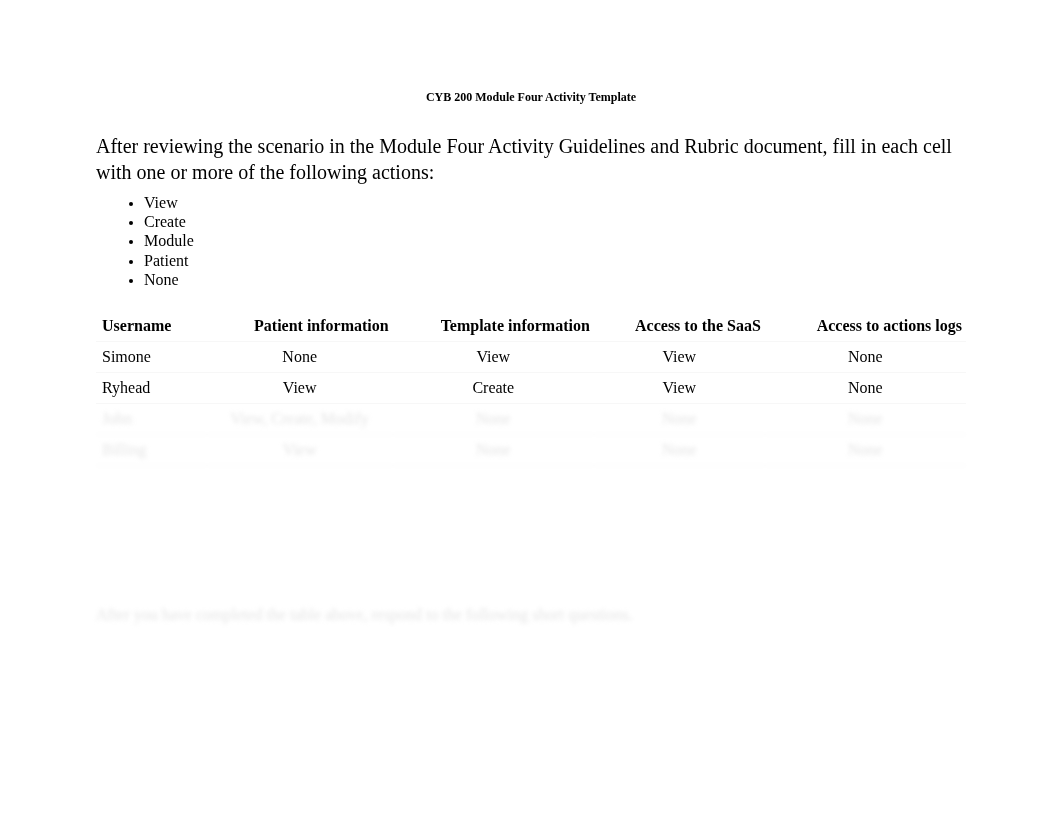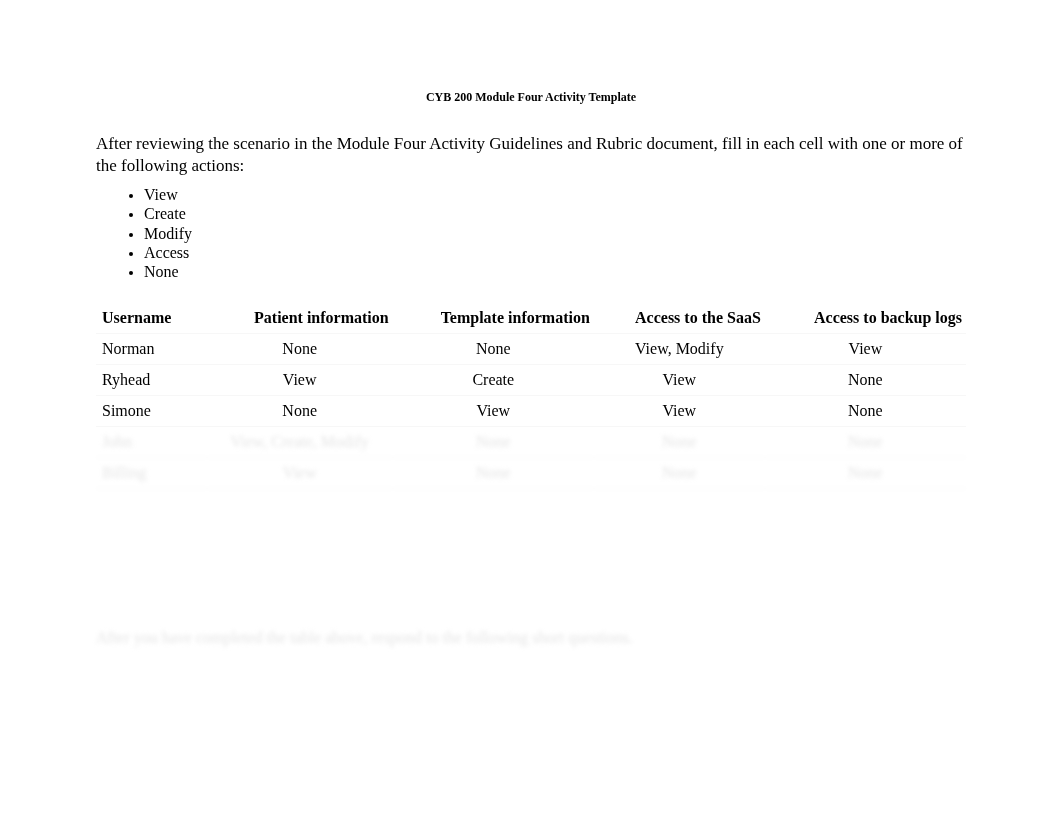--- a/index.html
+++ b/index.html
@@ -17,21 +17,21 @@
   .page {
     padding: 90px 96px 0 96px;
   }
   .title {
     text-align: center;
     font-weight: bold;
     font-size: 12px;
     margin-bottom: 28px;
   }
   .intro {
-    font-size: 17px;
+    font-size: 20px;
     line-height: 1.3;
     margin-bottom: 0;
   }
   ul.actions {
     list-style-type: disc;
     margin: 8px 0 22px 0;
     padding-left: 48px;
   }
   ul.actions li {
     font-size: 16px;
@@ -93,61 +93,54 @@
 </style>
 </head>
 <body>
 
 <div class="page">
   <div class="title">CYB 200 Module Four Activity Template</div>
   <div class="intro">After reviewing the scenario in the Module Four Activity Guidelines and Rubric document, fill in each cell with one or more of the following actions:</div>
   <ul class="actions">
     <li>View</li>
     <li>Create</li>
-    <li>Modify</li>
-    <li>Access</li>
+    <li>Module</li>
+    <li>Patient</li>
     <li>None</li>
   </ul>
 
   <table class="grid">
     <colgroup>
       <col class="col-user">
         <col class="col-pat">
         <col class="col-emp">
         <col class="col-saas">
         <col class="col-back">
     </colgroup>
     <thead>
       <tr>
         <th>Username</th>
         <th>Patient information</th>
         <th>Template information</th>
         <th>Access to the SaaS</th>
-        <th>Access to backup logs</th>
+        <th>Access to actions logs</th>
       </tr>
     </thead>
     <tbody>
       <tr>
-        <td>Norman</td>
+        <td>Simone</td>
         <td>None</td>
+        <td>View</td>
+        <td>View</td>
         <td>None</td>
-        <td>View, Modify</td>
-        <td>View</td>
       </tr>
       <tr>
         <td>Ryhead</td>
         <td>View</td>
         <td>Create</td>
-        <td>View</td>
-        <td>None</td>
-      </tr>
-      <tr>
-        <td>Simone</td>
-        <td>None</td>
-        <td>View</td>
         <td>View</td>
         <td>None</td>
       </tr>
       <tr class="blurred-row">
         <td>John</td>
         <td>View, Create, Modify</td>
         <td>None</td>
         <td>None</td>
         <td>None</td>
       </tr>

